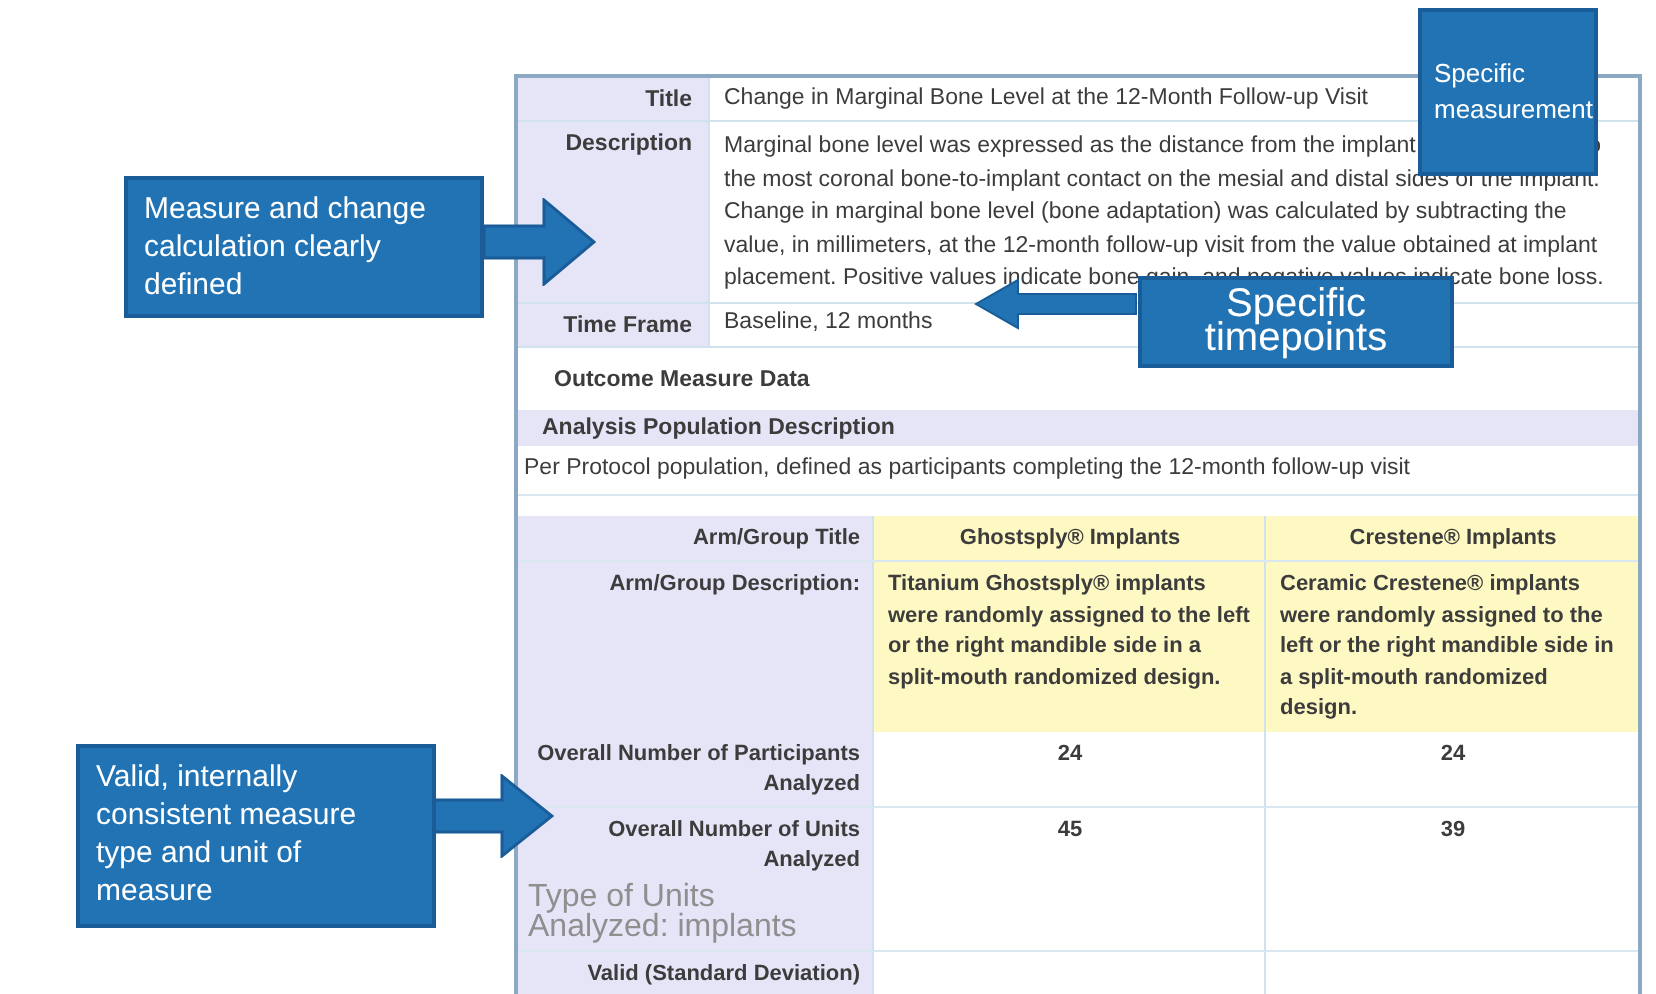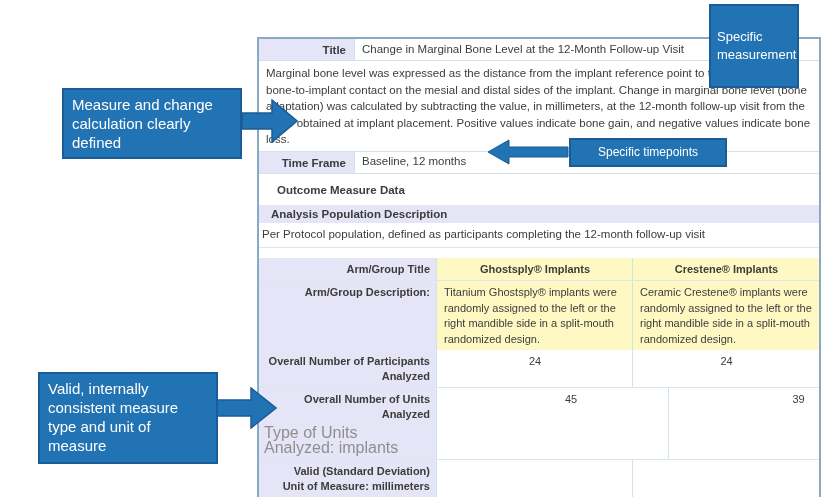--- a/index.html
+++ b/index.html
@@ -28,62 +28,63 @@
   .lavender-bar { background:#e5e5f7; min-height:18px; padding:3px 0 0 12px; font-weight:bold; line-height:12px; }
   .plain-row { min-height:25px; padding:5px 20px 0 3px; line-height:13px; border-bottom:1px solid #d9e8f0; }
   .spacer-row { height:10px; background:#ffffff; }
 
   
   .arm-row { display:flex; font-size:11px; }
   .arm-label {
     width:178px; flex-shrink:0; background:#e5e5f7; border-right:1px solid #cfe2ee;
     text-align:right; font-weight:bold; padding:4px 6px 3px 4px; line-height:15px;
   }
-  .arm-cell { width:196px; flex-shrink:0; border-right:1px solid #cfe2ee; padding:4px 6px 3px 7px; line-height:15.5px; }
+  .arm-cell { width:196px; flex-shrink:0; border-right:1px solid #cfe2ee; padding:4px 6px 3px 7px; line-height:15.5px;font-weight:bold; }
   .arm-cell.last { width:186px; border-right:none; }
   .arm-row.header-row .arm-cell { text-align:center; font-weight:bold; }
   .arm-row.header-row, .arm-row.desc-row { background:#e5e5f7; }
   .arm-row.header-row .arm-cell, .arm-row.desc-row .arm-cell { background:#fef9c3; }
   .arm-row { border-bottom:1px solid #d9e8f0; }
   .arm-row.desc-row { border-bottom:none; }
   .arm-cell.val { text-align:center; }
   .units-note { font-weight:normal; color:#8f8f8f; font-size:16px; text-align:left; padding:3px 0 1px 1px; }
   .mean-line { line-height:15px; }
   .row-h36 { min-height:36px; }
-  .row-h46 { min-height:46px;gap:36px; }
+  .row-h46 { min-height:46px; }
   .row-h32 { min-height:32px; }
 
   
   .callout {
     position:absolute; background:#2173b4; border:2px solid #1a5c97; color:#ffffff;
     font-size:15px; line-height:19px; padding:5px 8px; z-index:6;
   }
   .callout.specific-measurement { left:709px; top:4px; width:90px; min-height:49px; font-size:13px; line-height:18px; padding:22px 6px; }
   .callout.measure-change { left:62px; top:88px; width:180px; min-height:64px; }
-  .callout.specific-timepoints { left:569px; top:138px; width:158px; min-height:29px; font-size:12px; line-height:17px; padding:4px 0; text-align:center; }
+  .callout.specific-timepoints { left:569px; top:138px; width:158px; min-height:29px; font-size:20px; line-height:17px; padding:4px 0; text-align:center; }
   .callout.valid-consistent { left:38px; top:372px; width:180px; min-height:92px; }
 
   .arrow-svg { position:absolute; z-index:5; }
   .arrow-measure { left:242px; top:99px; }
   .arrow-timepoints { left:487px; top:139px; }
   .arrow-valid { left:217px; top:387px; }
 </style>
 </head>
 <body>
 
 <div class="stage">
 
   <div class="outcome-table">
 
     <div class="kv-row row-title">
       <div class="kv-label">Title</div>
       <div class="kv-value">Change in Marginal Bone Level at the 12-Month Follow-up Visit</div>
     </div>
 
     <div class="kv-row">
+      <div class="kv-label">Description</div>
       <div class="kv-value">Marginal bone level was expressed as the distance from the implant reference point to the most coronal bone-to-implant contact on the mesial and distal sides of the implant. Change in marginal bone level (bone adaptation) was calculated by subtracting the value, in millimeters, at the 12-month follow-up visit from the value obtained at implant placement. Positive values indicate bone gain, and negative values indicate bone loss.</div>
     </div>
 
     <div class="kv-row row-timeframe">
       <div class="kv-label">Time Frame</div>
       <div class="kv-value">Baseline, 12 months</div>
     </div>
 
     <div class="section-row">Outcome Measure Data</div>
 

